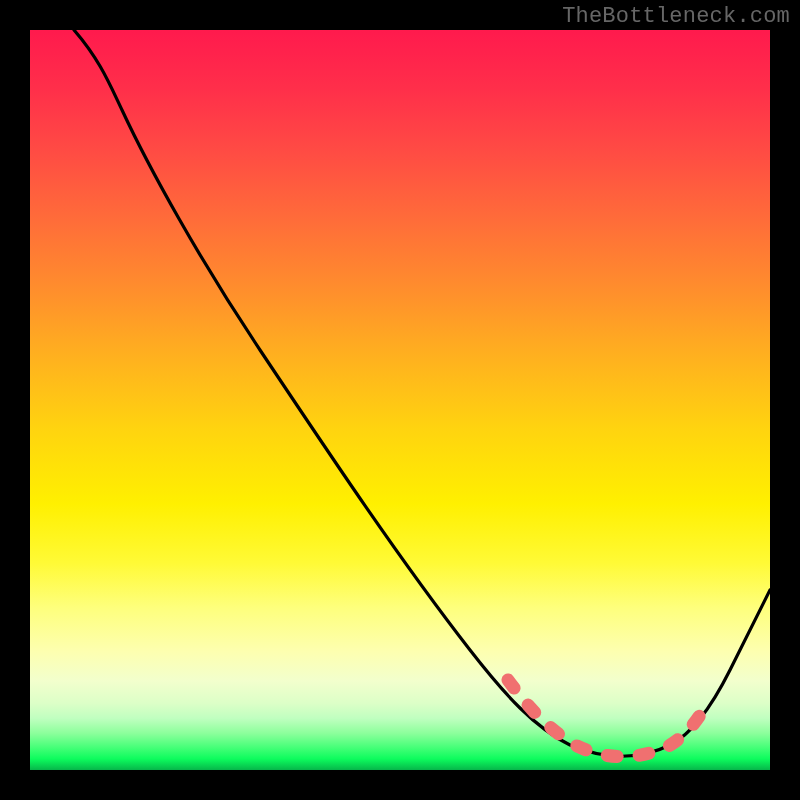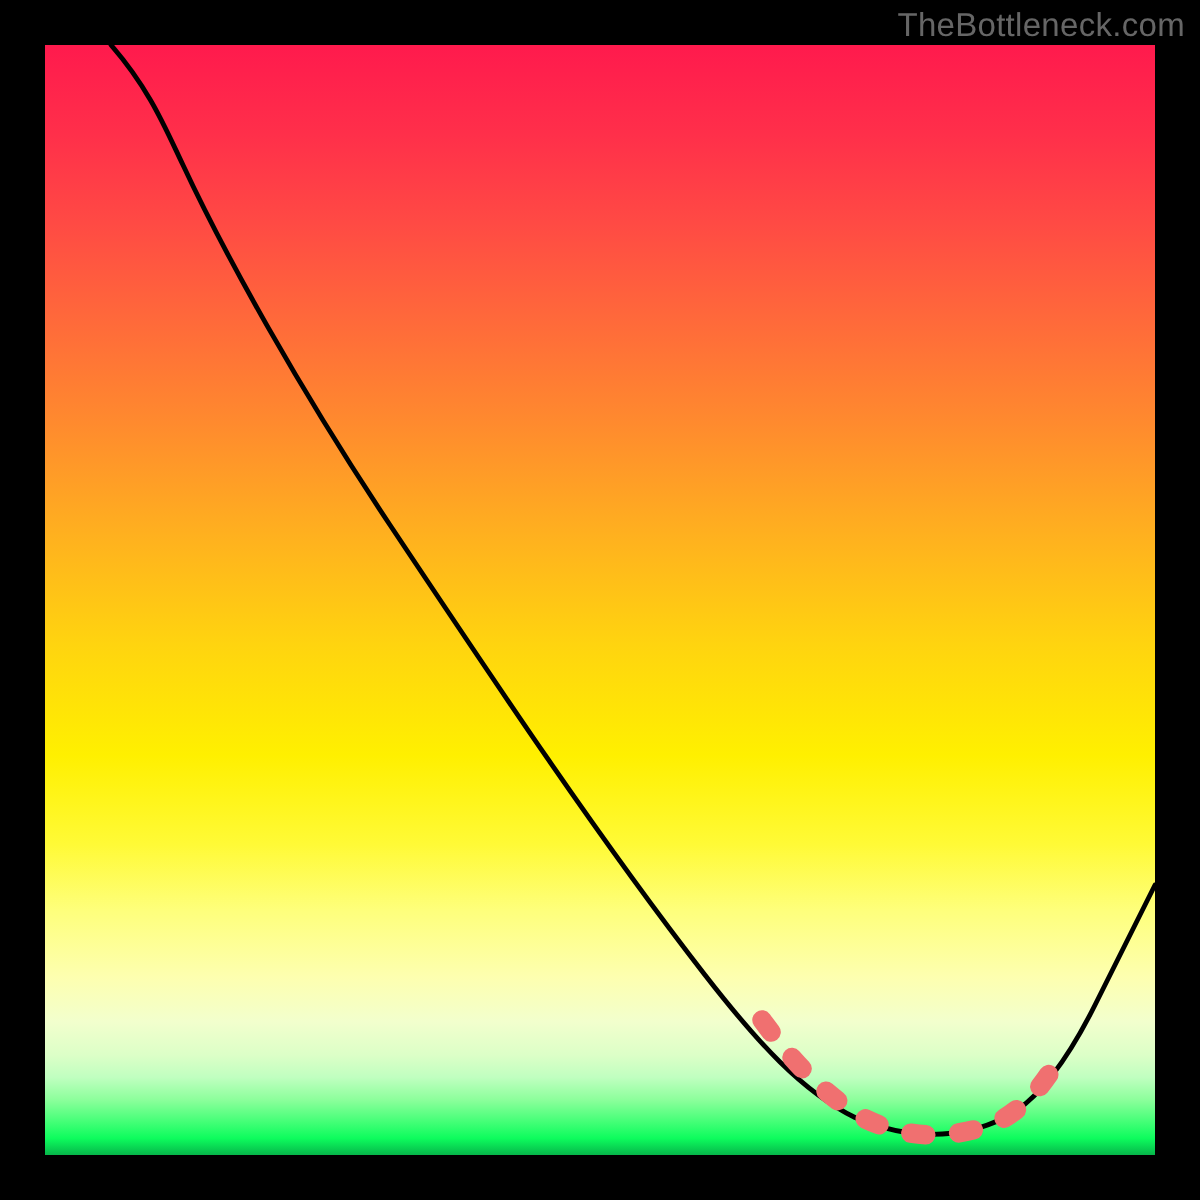--- a/index.html
+++ b/index.html
@@ -45,20 +45,21 @@
     );
   }
   .watermark {
     position: absolute;
     top: 4px;
     right: 10px;
     color: #666;
     font-size: 22px;
     letter-spacing: 0.2px;
     user-select: none;
+    font-family: Liberation Mono, monospace;
   }
   svg.curve {
     position: absolute;
     left: 0;
     top: 0;
     width: 740px;
     height: 740px;
     pointer-events: none;
   }
   .curve path.main {

